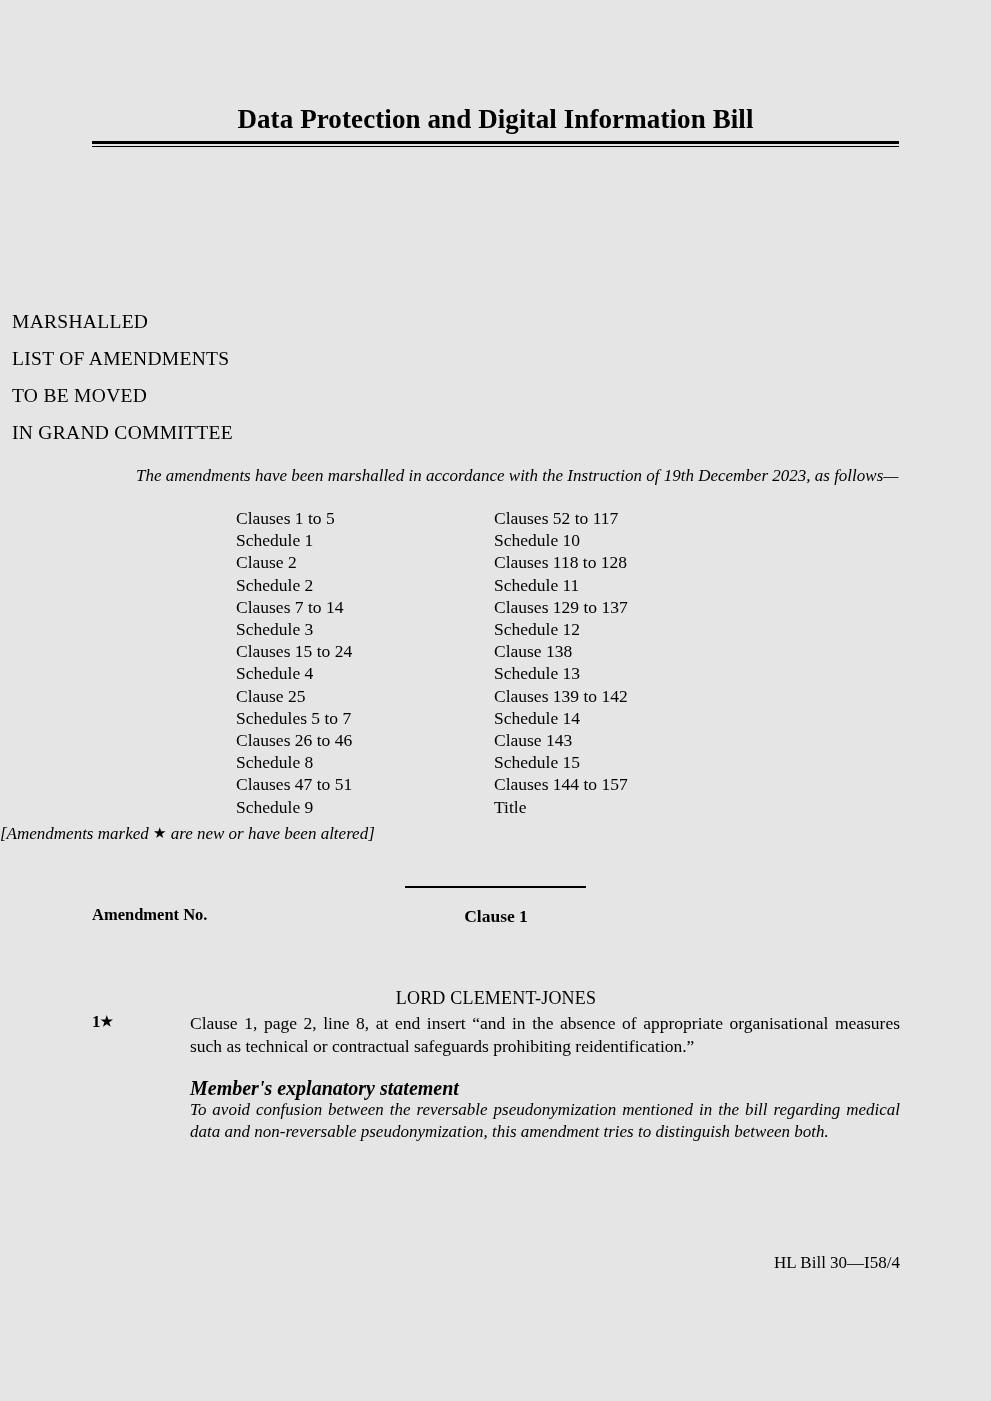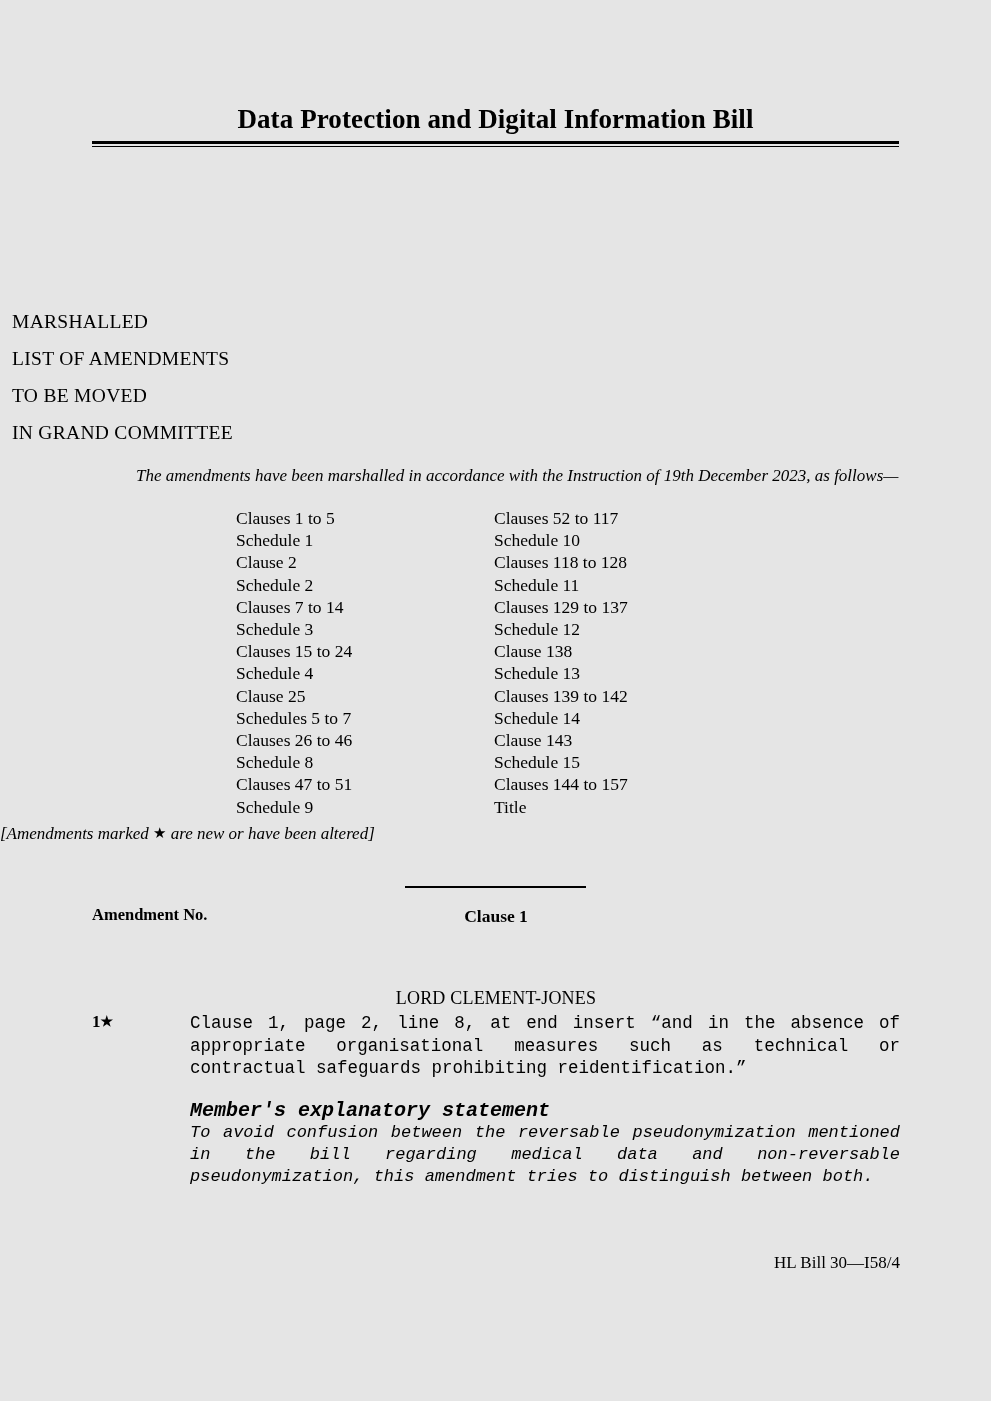--- a/index.html
+++ b/index.html
@@ -168,21 +168,20 @@
     font-weight: bold;
     font-size: 17px;
   }
   .amendment-marker .star-glyph {
     font-size: 14px;
     vertical-align: 1px;
   }
   .amendment-body {
     margin-left: 98px;
     width: 710px;
-    font-family: Liberation Mono, monospace;
   }
   .amendment-text {
     font-size: 17.5px;
     line-height: 22.5px;
     text-align: justify;
   }
   .explanatory {
     margin-top: 20px;
   }
   .explanatory-heading {

